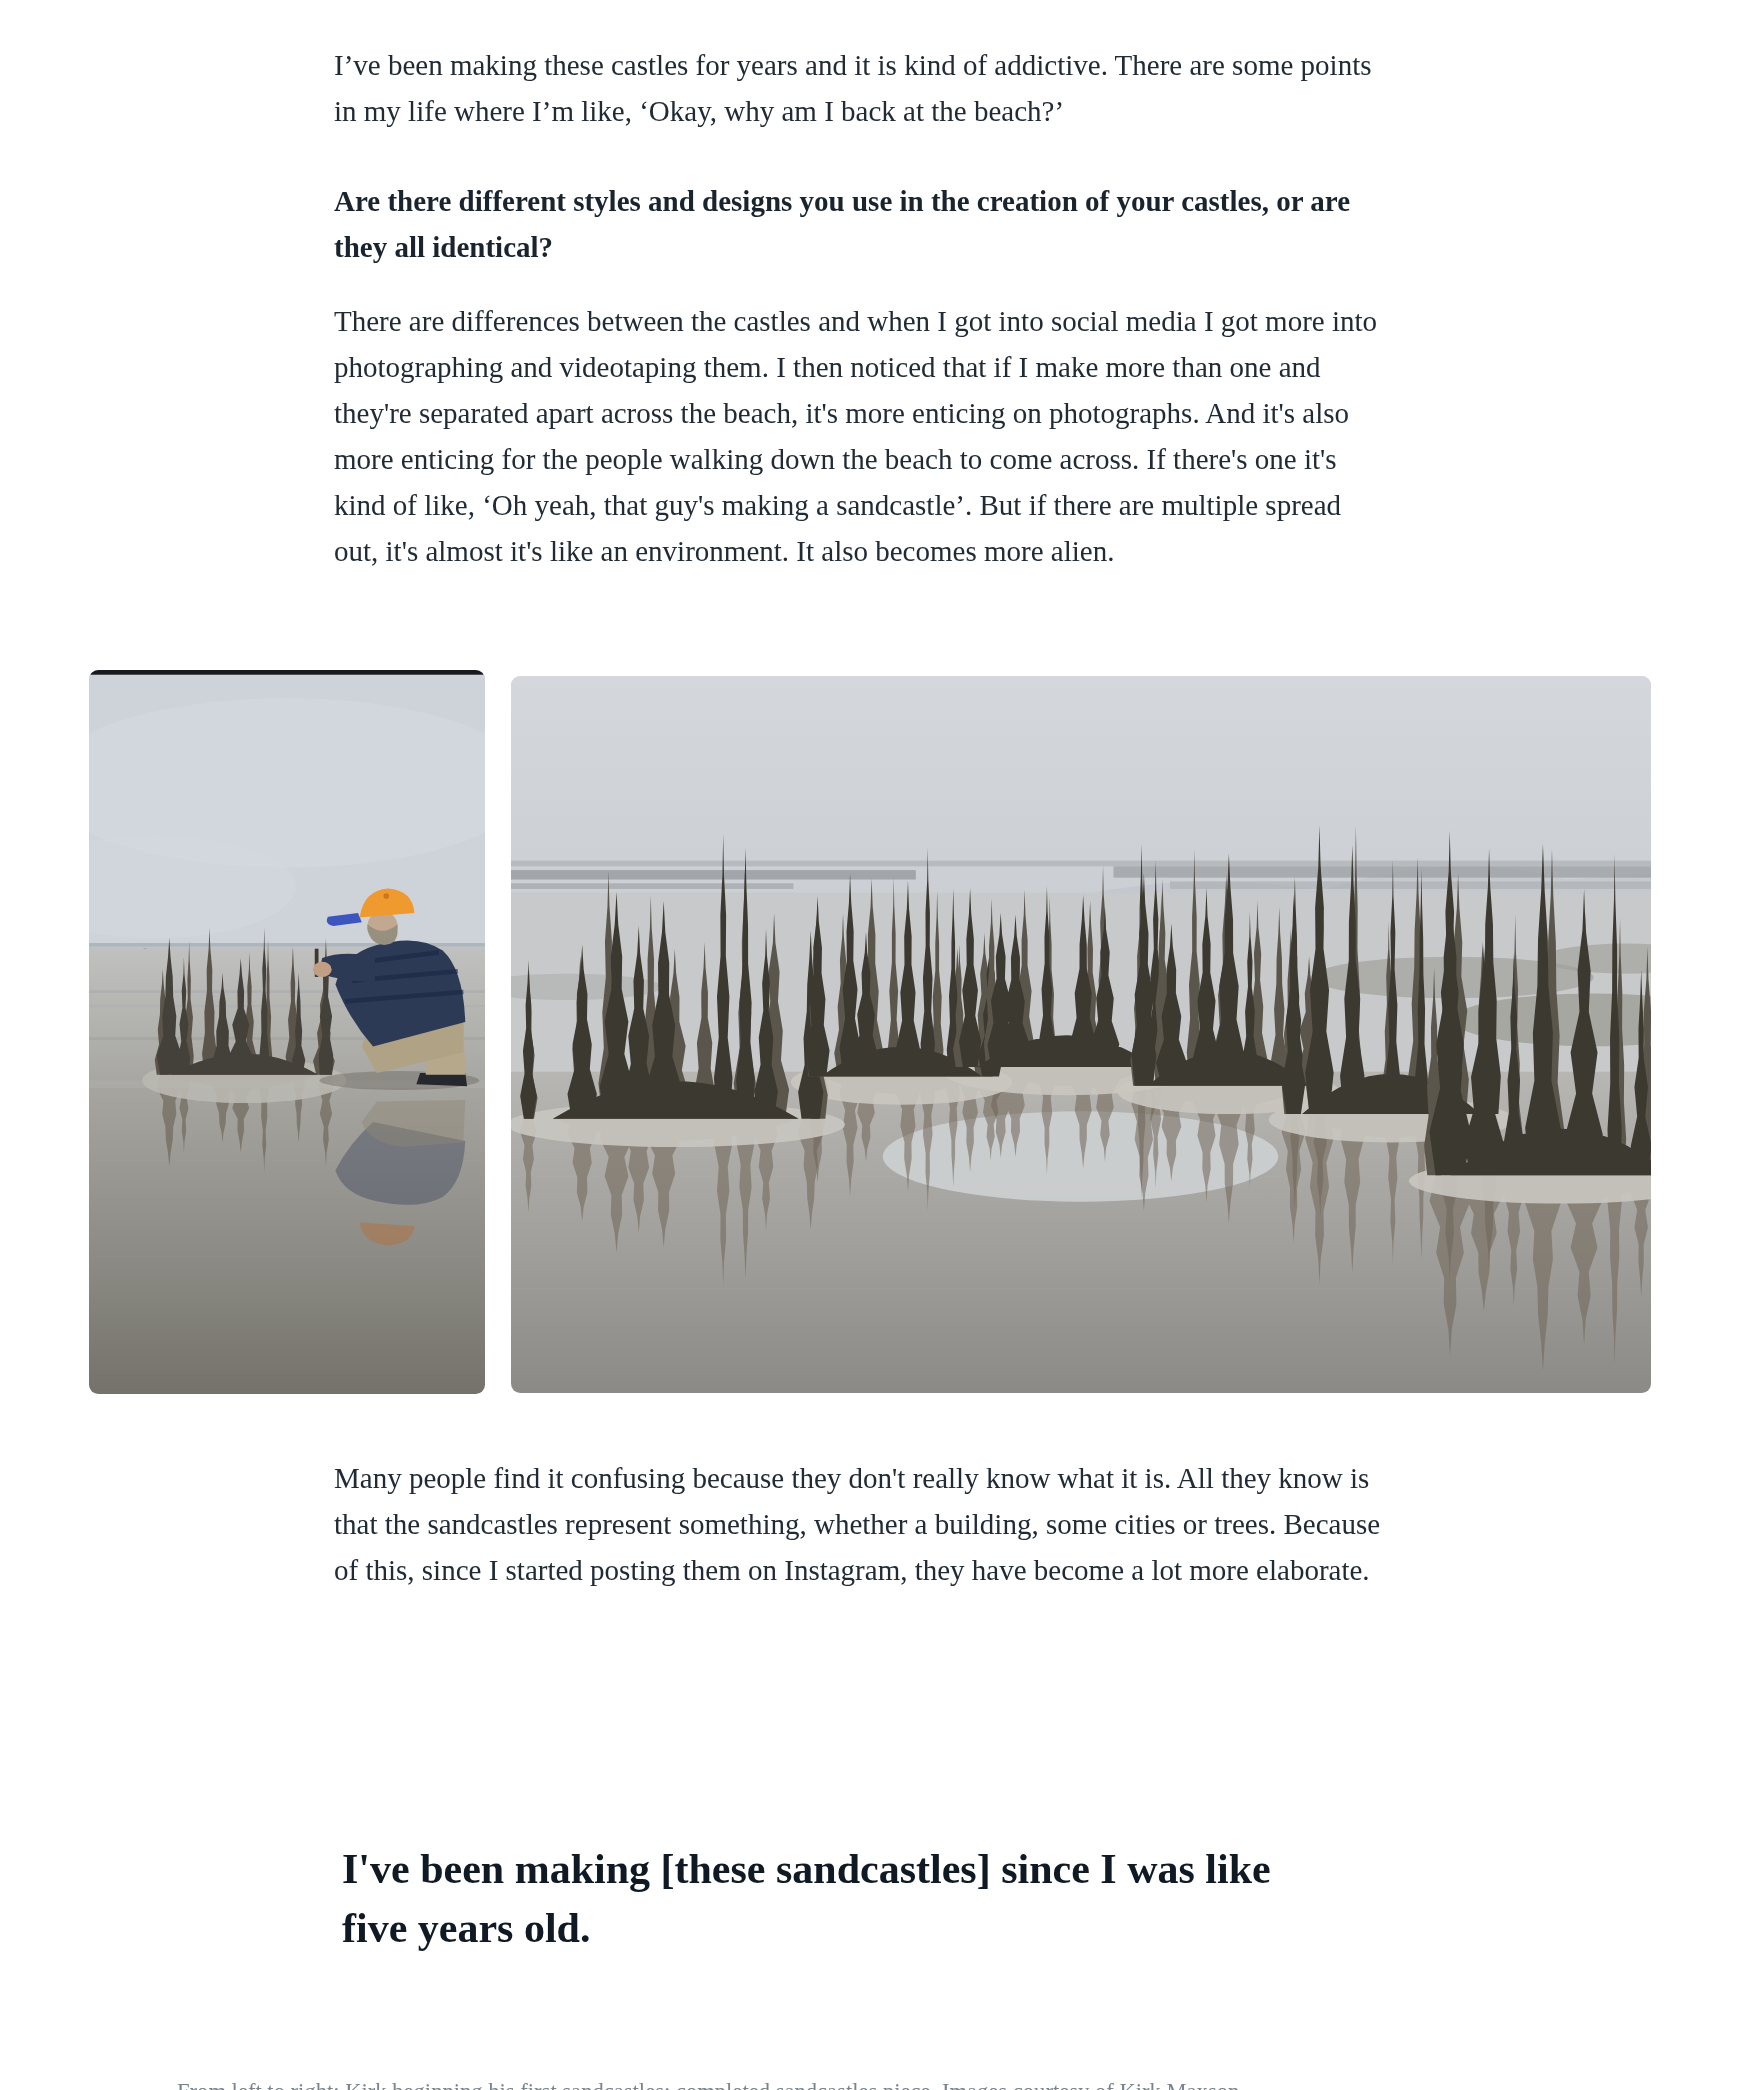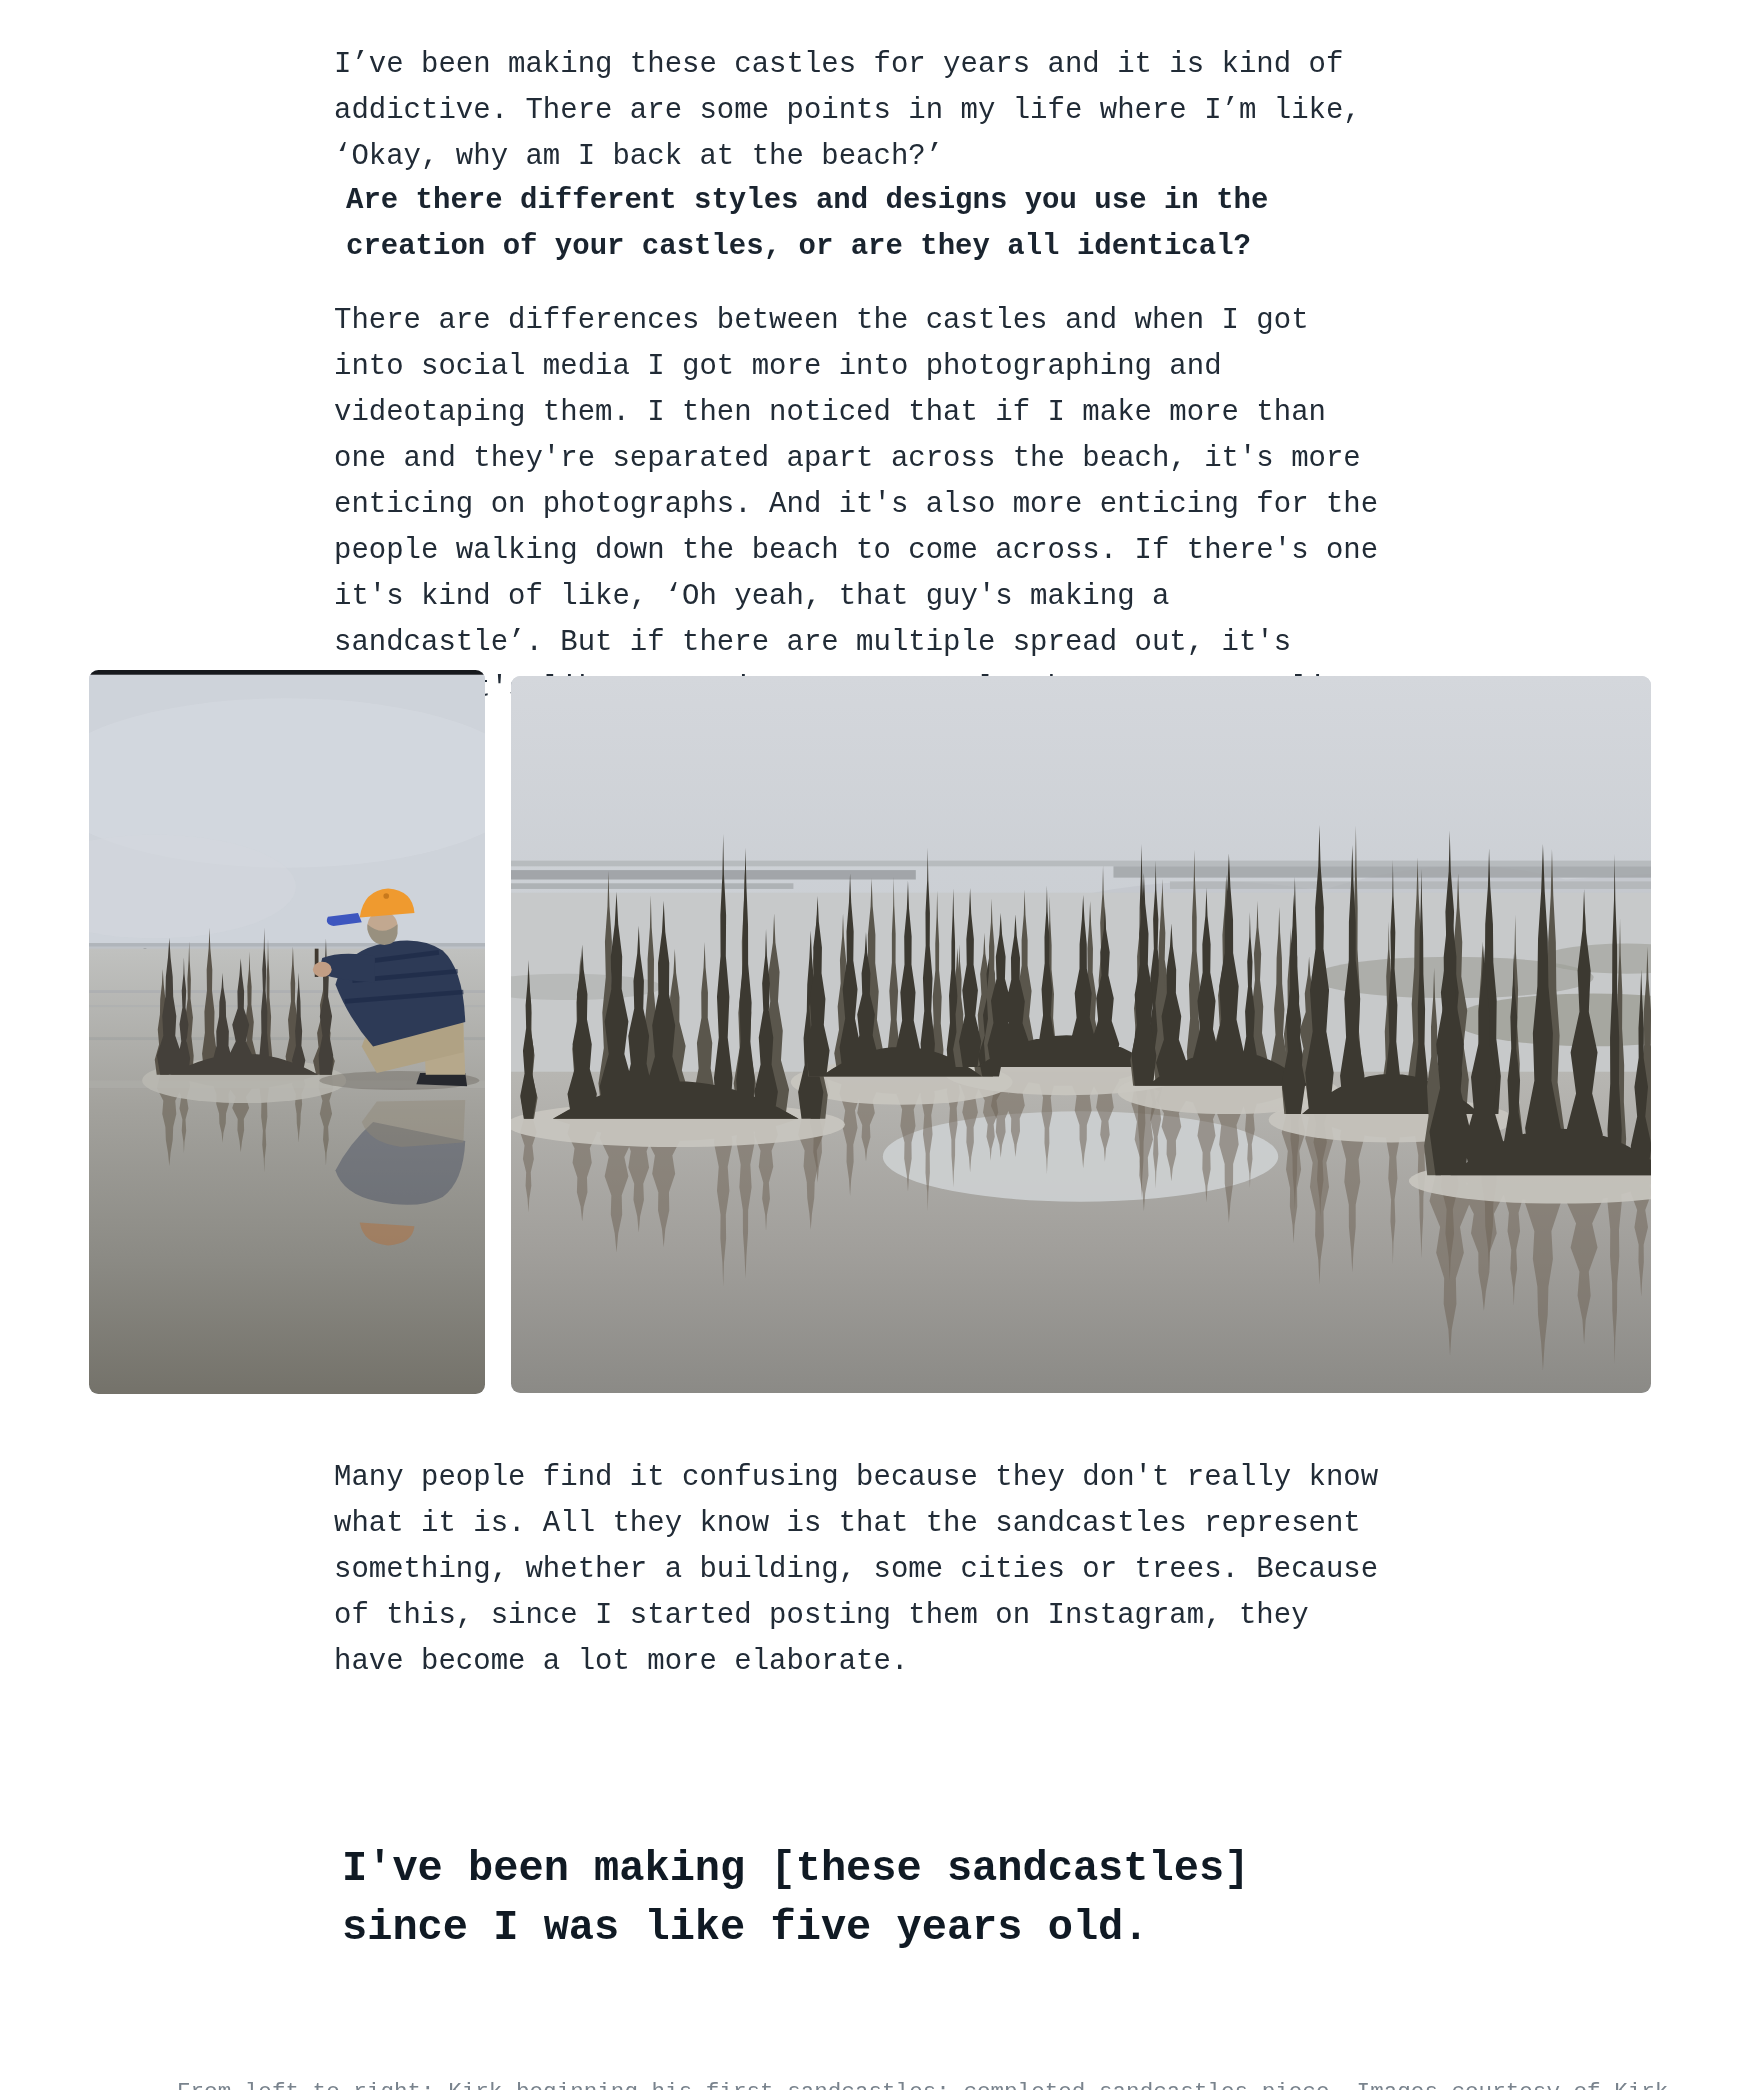--- a/index.html
+++ b/index.html
@@ -1,21 +1,21 @@
 <!DOCTYPE html>
 <html style="font-size:15px"><head>
 <meta charset="utf-8">
 <style>
   html,body{margin:0;padding:0;background:#ffffff;}
   .page{
     position:relative;width:1738px;height:2090px;background:#ffffff;overflow:hidden;
-    font-family:Liberation Mono, monospace;color:#212b36;
+    font-family:Liberation Serif, serif;color:#212b36;
   }
   .para{position:absolute;left:334px;width:1053px;font-size:29px;line-height:46px;}
-  .para.question{font-weight:700;color:#1a242f;margin-left:12px;}
+  .para.question{font-weight:700;color:#1a242f;}
   .figure{position:absolute;left:89px;top:670px;width:1563px;height:763px;}
   .photo{position:absolute;border-radius:9.4px;overflow:hidden;background:#ced3da;}
   .photo-left{left:0;top:0;width:396px;height:724px;}
   .photo-right{left:422px;top:5.6px;width:1140px;height:717px;}
   .photo svg{display:block;width:100%;height:100%;}
   .caption{
     position:absolute;left:88px;top:1407px;width:1554px;
     font-size:22.6px;line-height:30px;color:#79838d;
   }
   .quote{

